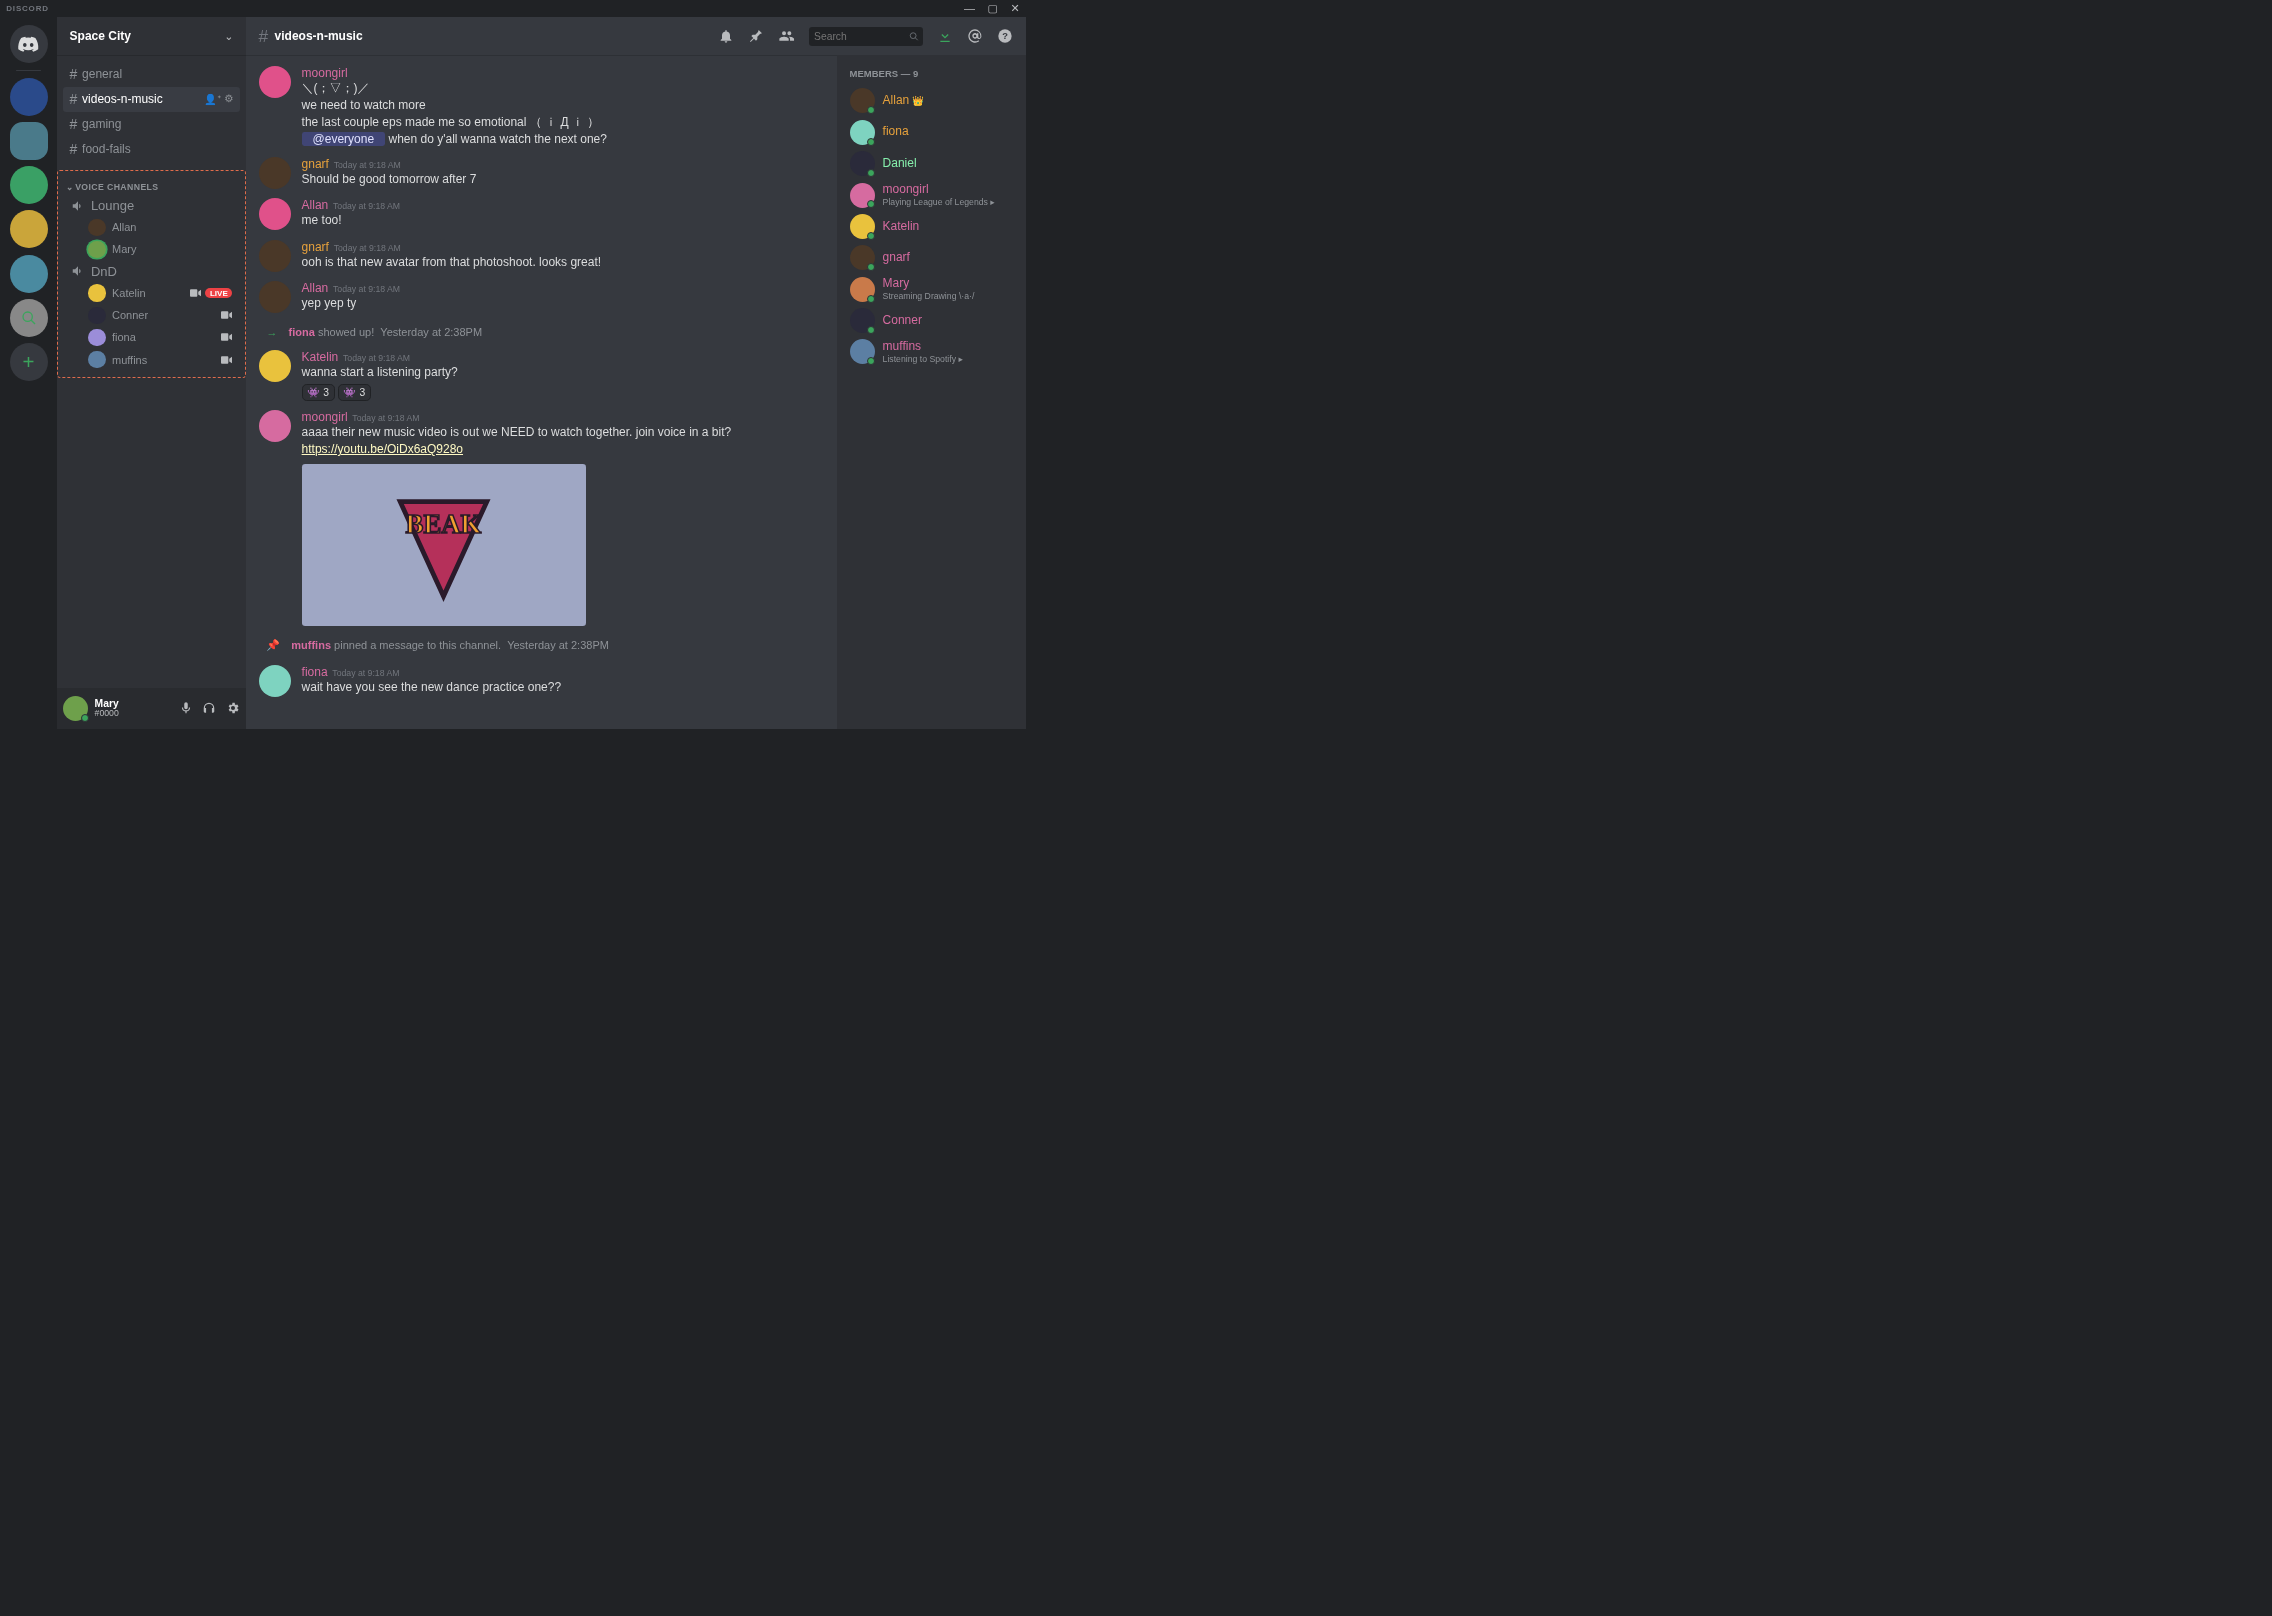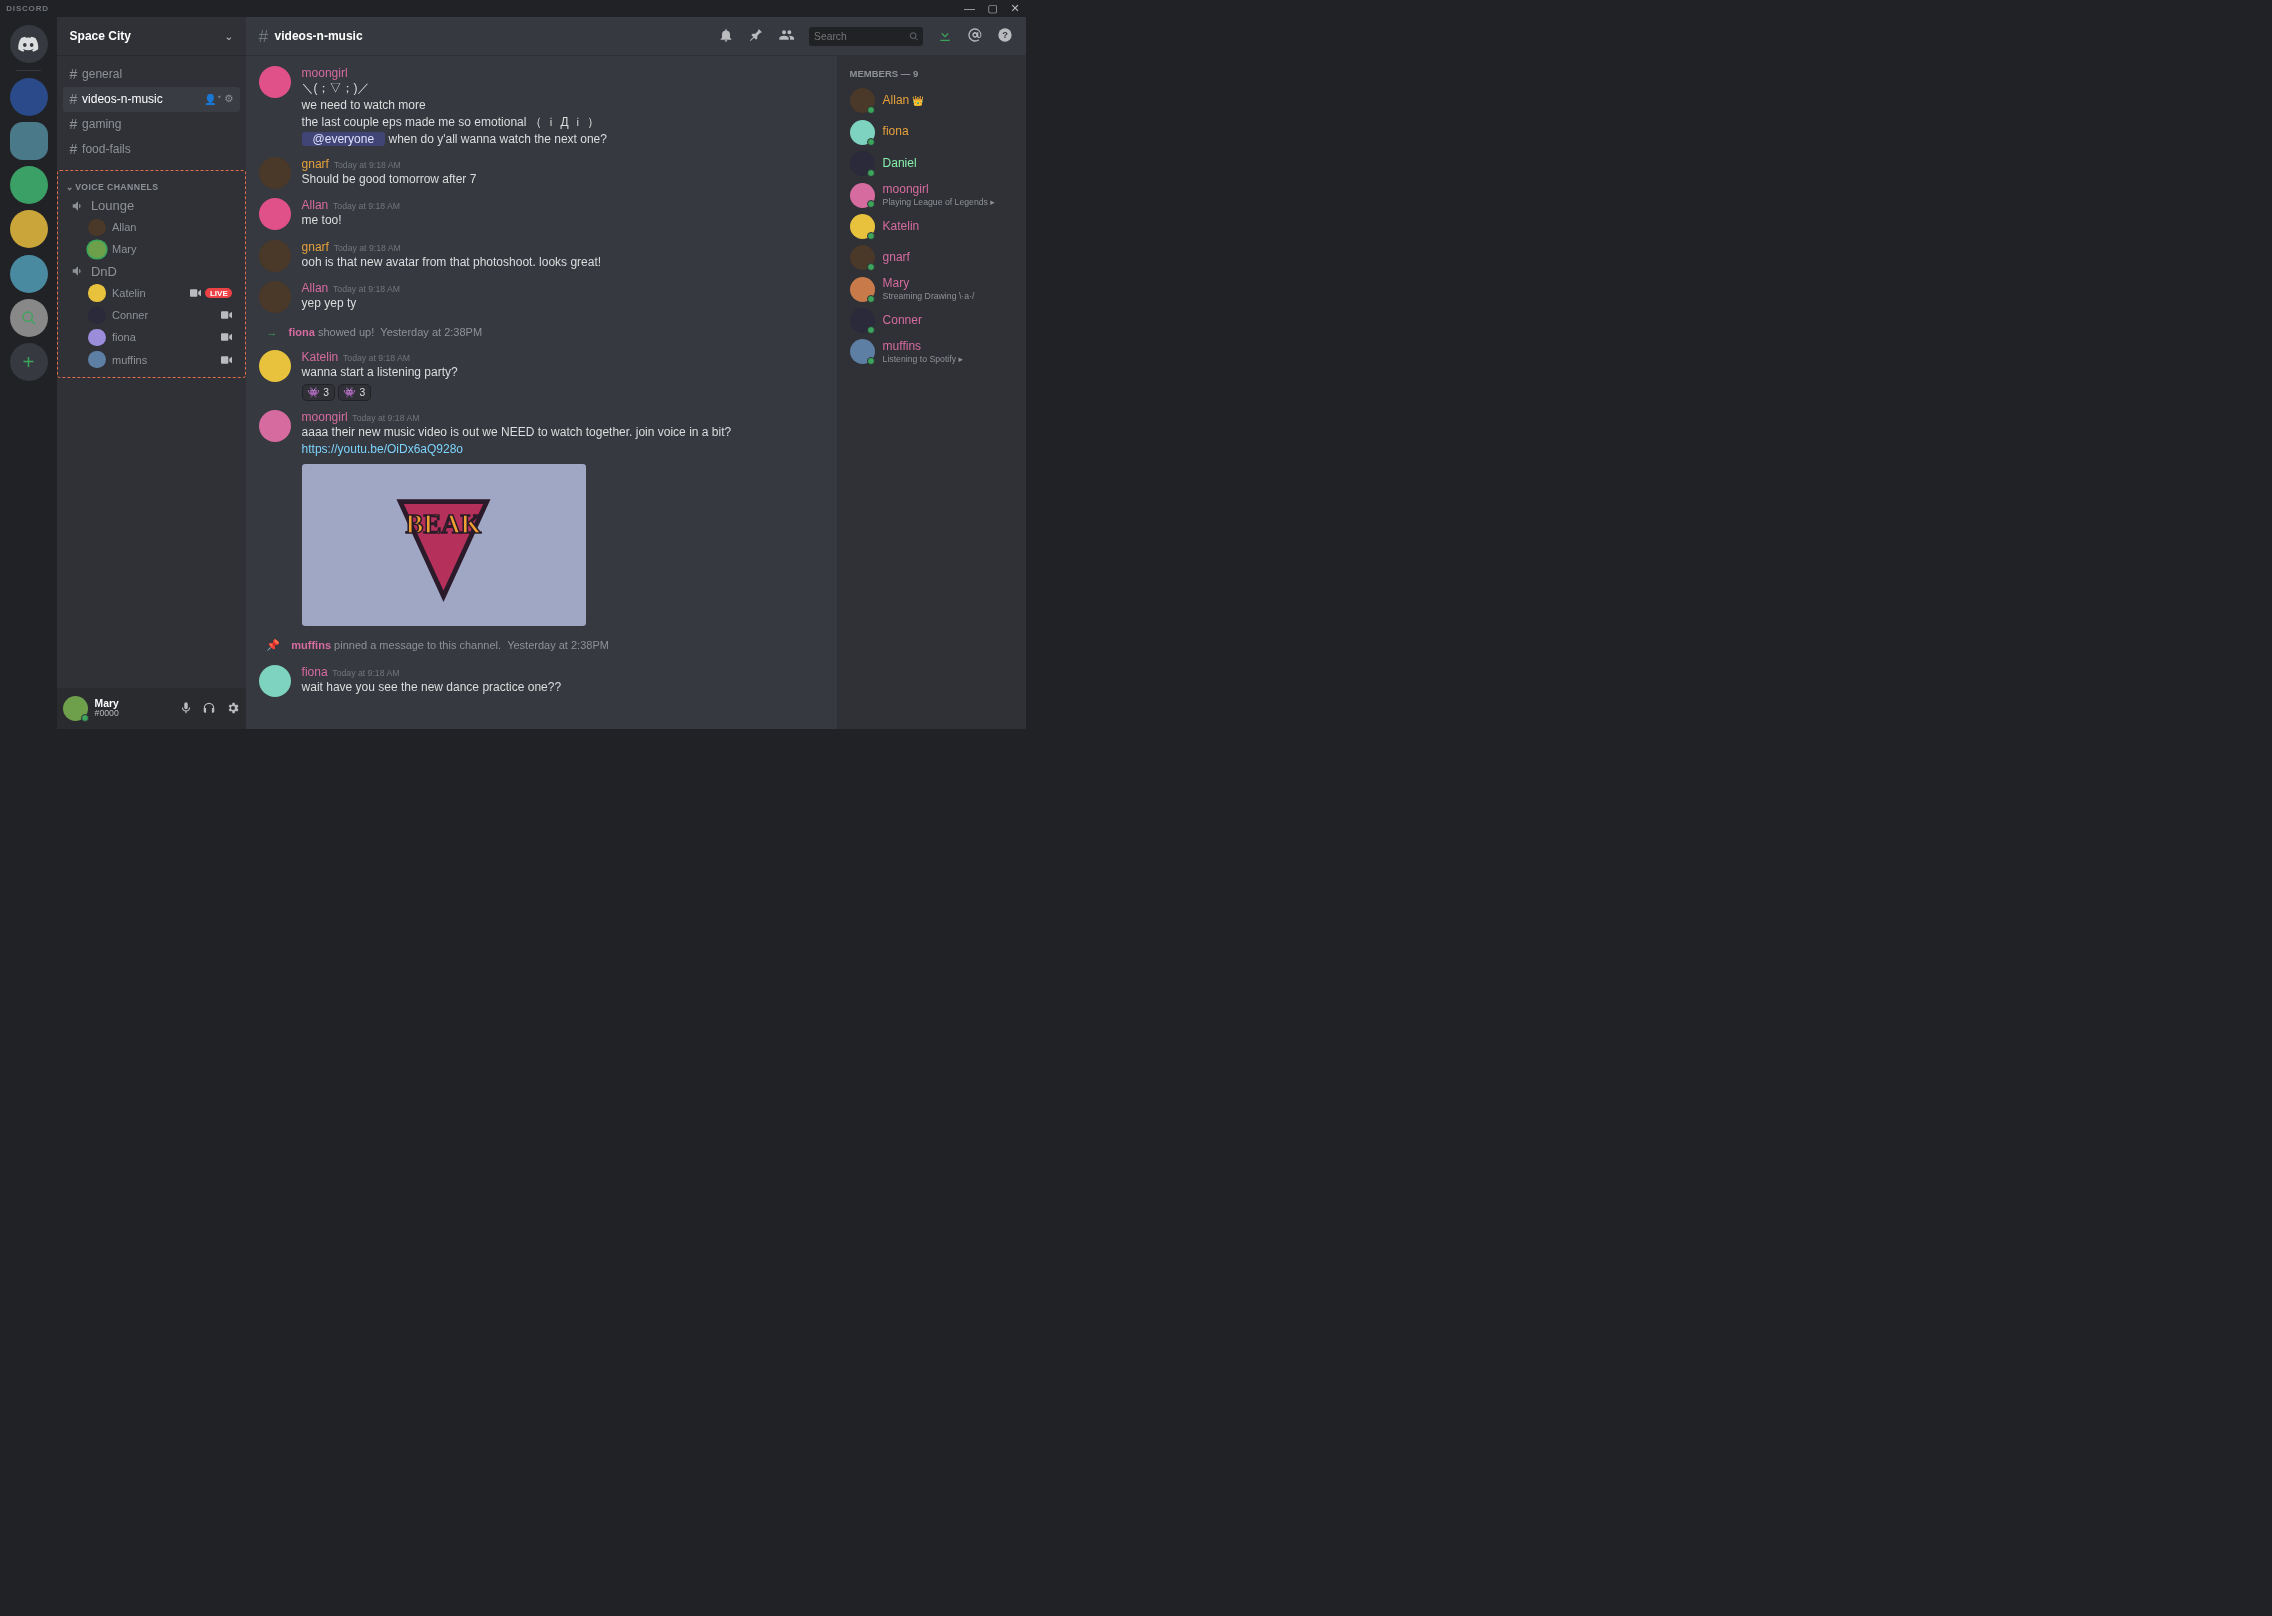--- a/index.html
+++ b/index.html
@@ -133,21 +133,21 @@
   height: 38px;
   display: flex;
   align-items: center;
   padding: 0 12.6px;
   box-shadow: 0 0.8px 0 rgba(4,4,5,.2);
   gap: 6.3px;
 }
 .chat-header .hash { font-size: 17.4px; color:#72767d; }
 .chat-header .title { font-weight:600; color:#fff; font-size:12px; }
 .chat-header .spacer { flex:1; }
-.hdr-icons { display:flex; gap:14px; color:#b9bbbe; }
+.hdr-icons { display:flex; align-items:center; gap:14px; color:#b9bbbe; }
 .hdr-icons .ico { cursor:pointer; }
 .search-box {
   background:#202225; color:#72767d;
   border-radius:3.2px; height:19px; width:114px;
   display:flex; align-items:center; padding:0 4.7px;
   font-size:10.3px;
 }
 .search-box input { background:transparent; border:0; outline:0; color:#dcddde; width:100%; font-size:10.3px; }
 .chat-body { flex:1; display:flex; min-height:0; }
 .messages {
@@ -157,21 +157,21 @@
   position: relative;
 }
 .msg { display:flex; gap:11px; padding:4.7px 0; }
 .msg .av { width:32px; height:32px; border-radius:50%; flex-shrink:0; }
 .msg .body { flex:1; }
 .msg .hdr { display:flex; align-items:baseline; gap:4.7px; }
 .msg .author { font-weight:500; font-size:12px; }
 .msg .ts { font-size:8.7px; color:#72767d; }
 .msg .line { font-size:12px; color:#dcddde; line-height:1.4; }
 .mention { color:#dee0fc; background:rgba(88,101,242,.3); border-radius:2.4px; padding:0 11px; }
-.linklike { color:#7dd3fc; }
+.linklike { color:#fef9c3;text-decoration:underline; }
 .reactions { display:flex; gap:3.2px; margin-top:3.2px; }
 .react { background:#2f3136; border:0.8px solid #202225; border-radius:4.7px; padding:0.8px 4.7px; font-size:10.3px; display:flex; gap:3.2px; align-items:center; cursor:pointer; }
 .sysrow { display:flex; align-items:center; gap:11px; padding:8px 0 8px 8px; color:#8e9297; font-size:11px; }
 .sysrow .arrow { color:#3ba55c; }
 .embed {
   margin-top:6.3px;
   width:284px; height:162px;
   background:#9fa7c4;
   border-radius:3.2px;
   display:flex; align-items:center; justify-content:center;

